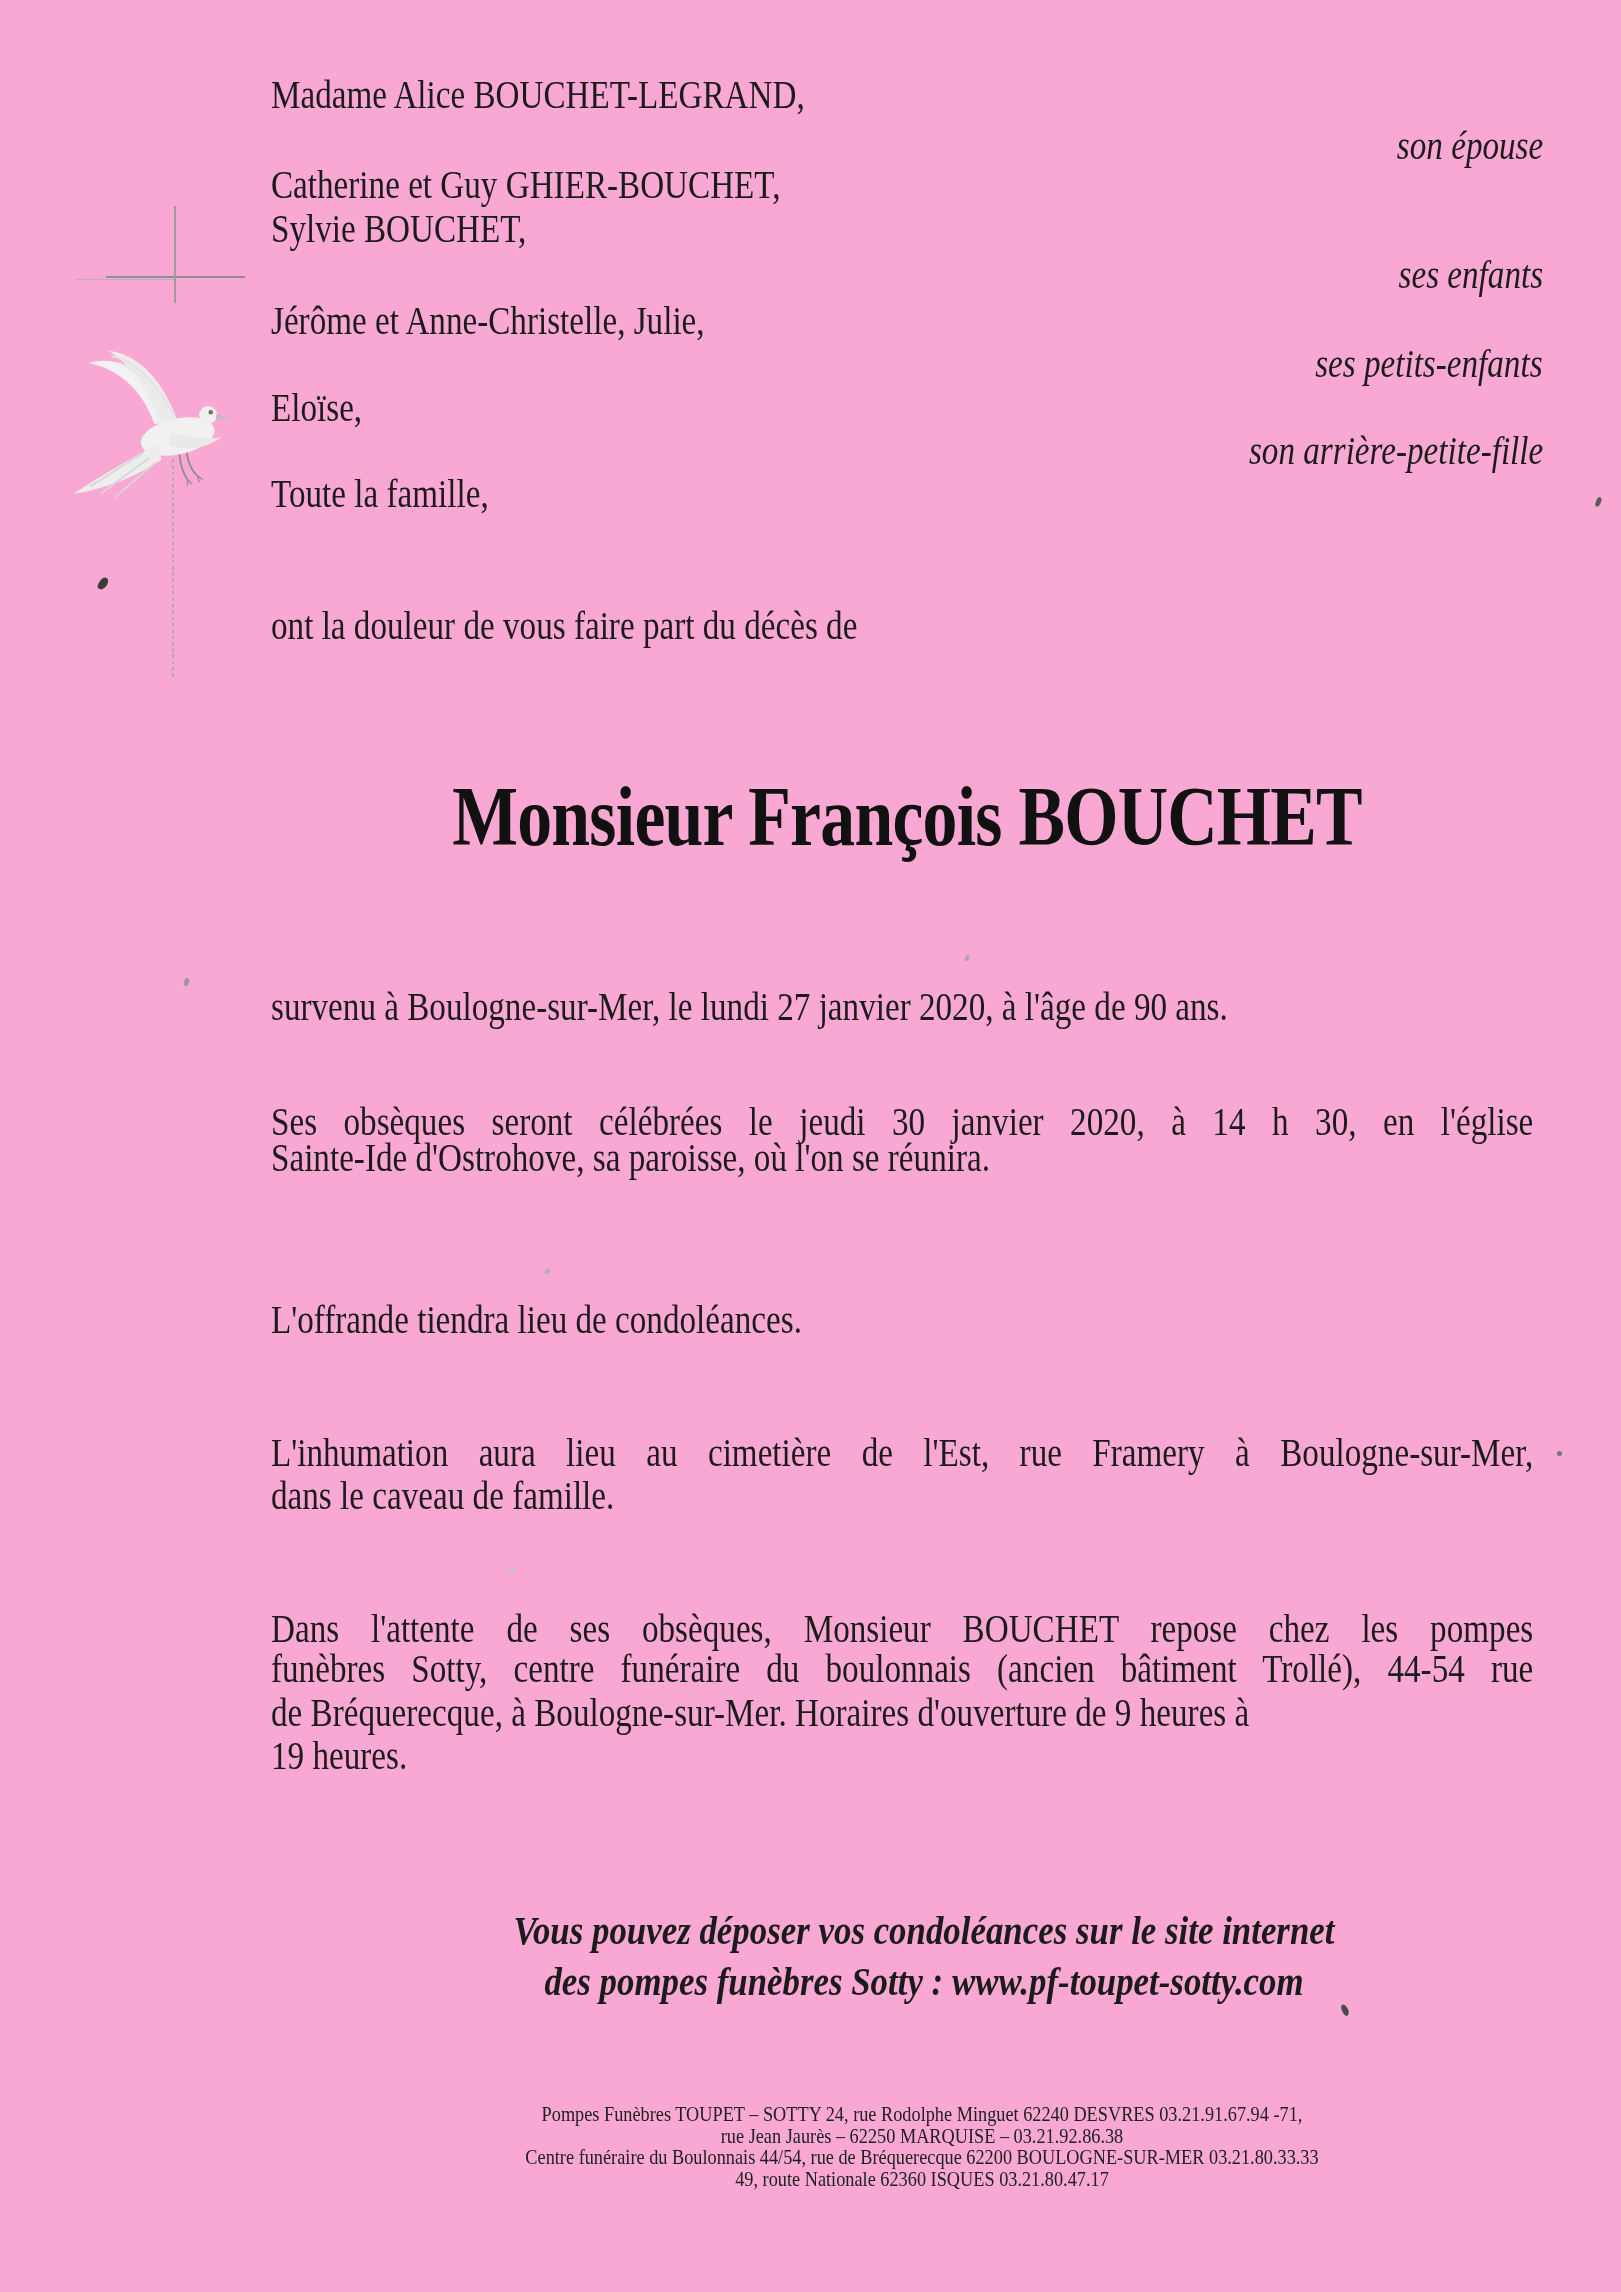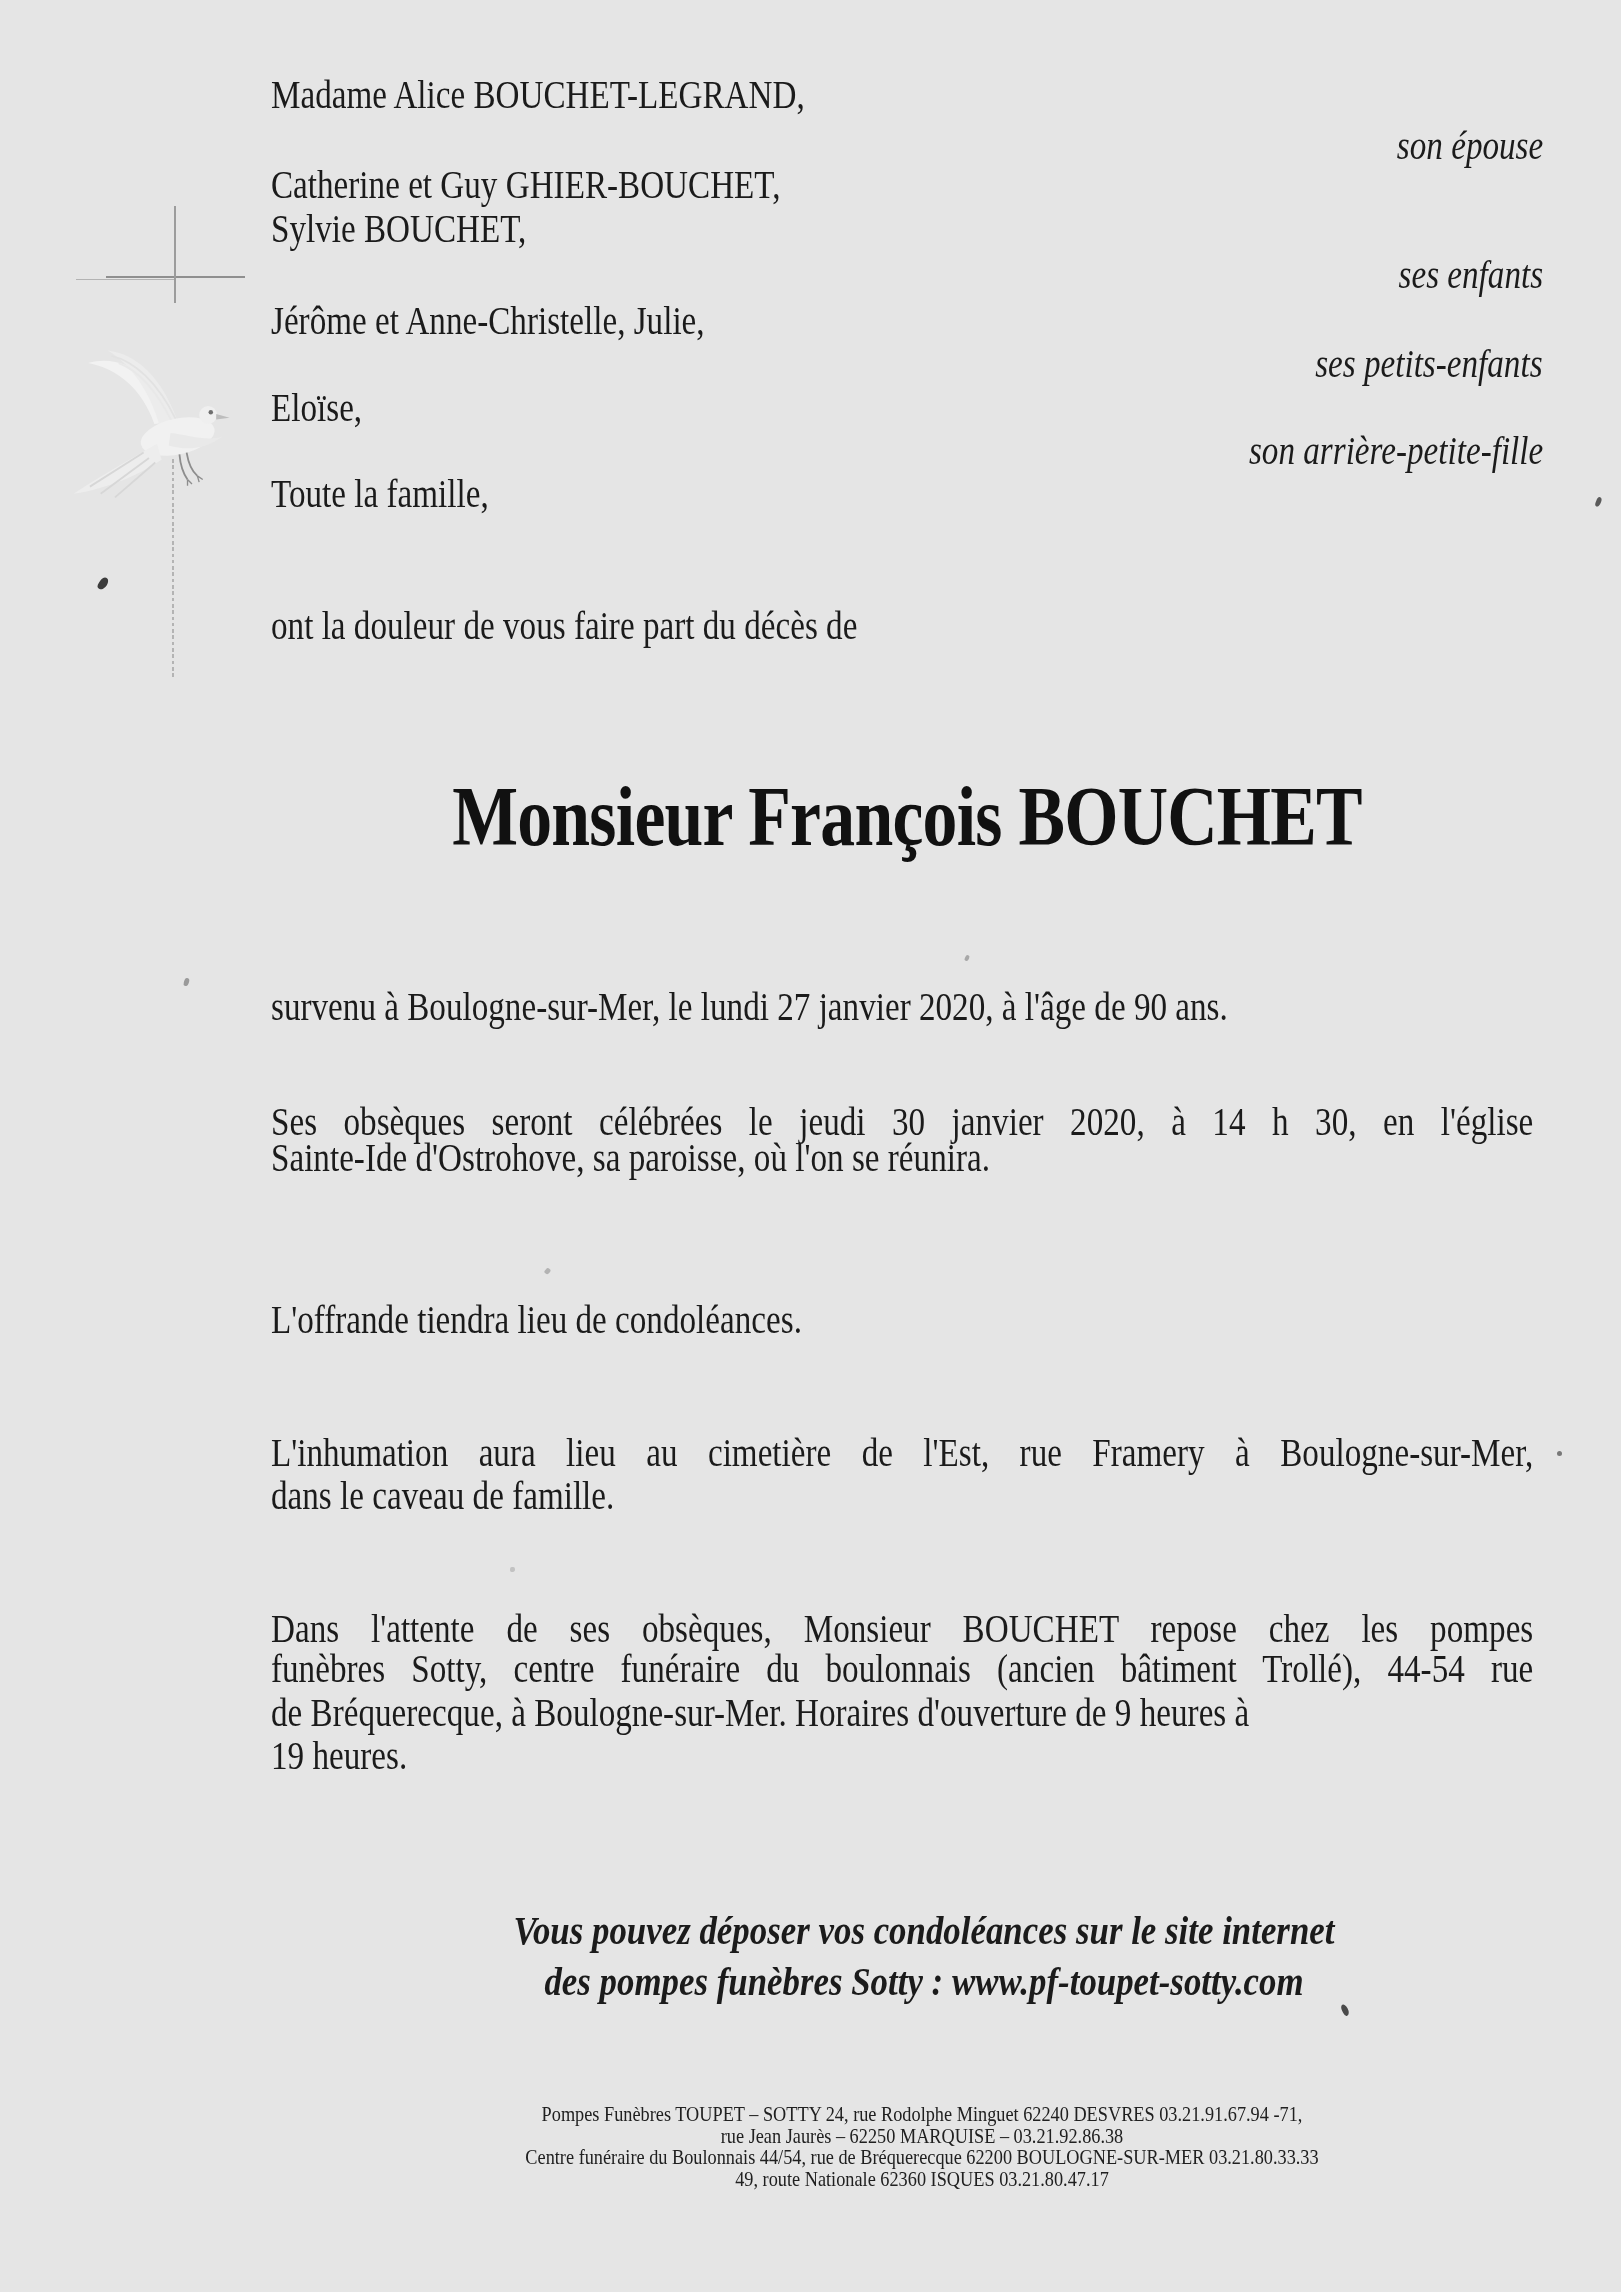--- a/index.html
+++ b/index.html
@@ -1,19 +1,19 @@
 <!DOCTYPE html>
 <html style="font-size:14.3px"><head>
 <meta charset="utf-8">
 <style>
   html,body{margin:0;padding:0;background:#ffffff;}
   .page{
     position:relative;
     width:1621px;height:2293px;
-    background:#e5e5e5;
+    background:#f9a8d4;
     font-family:"Liberation Serif", serif;
     color:#1b1b1b;
     overflow:hidden;
   }
   .ln{
     position:absolute;
     font-size:39px;
     line-height:1;
     white-space:nowrap;
     transform:translateY(-50%) scaleX(0.85);

